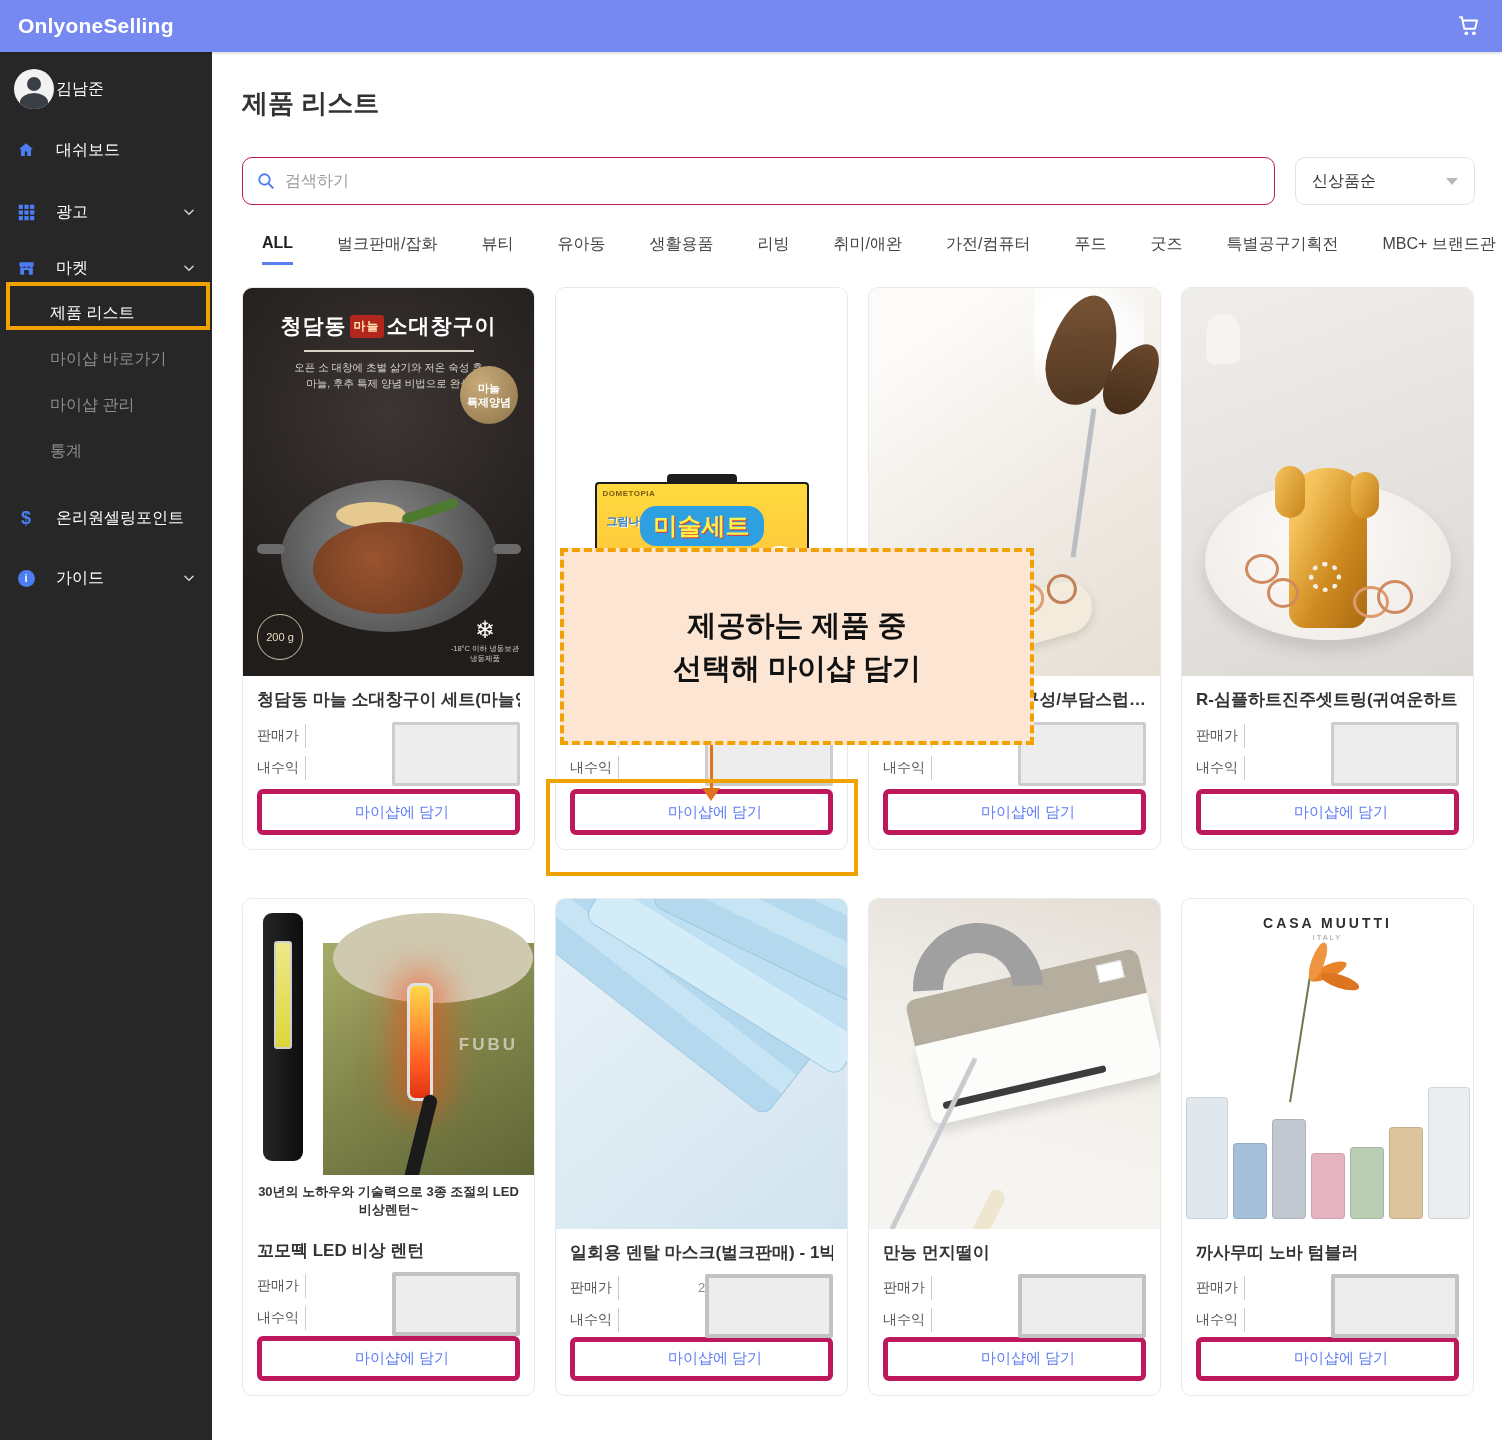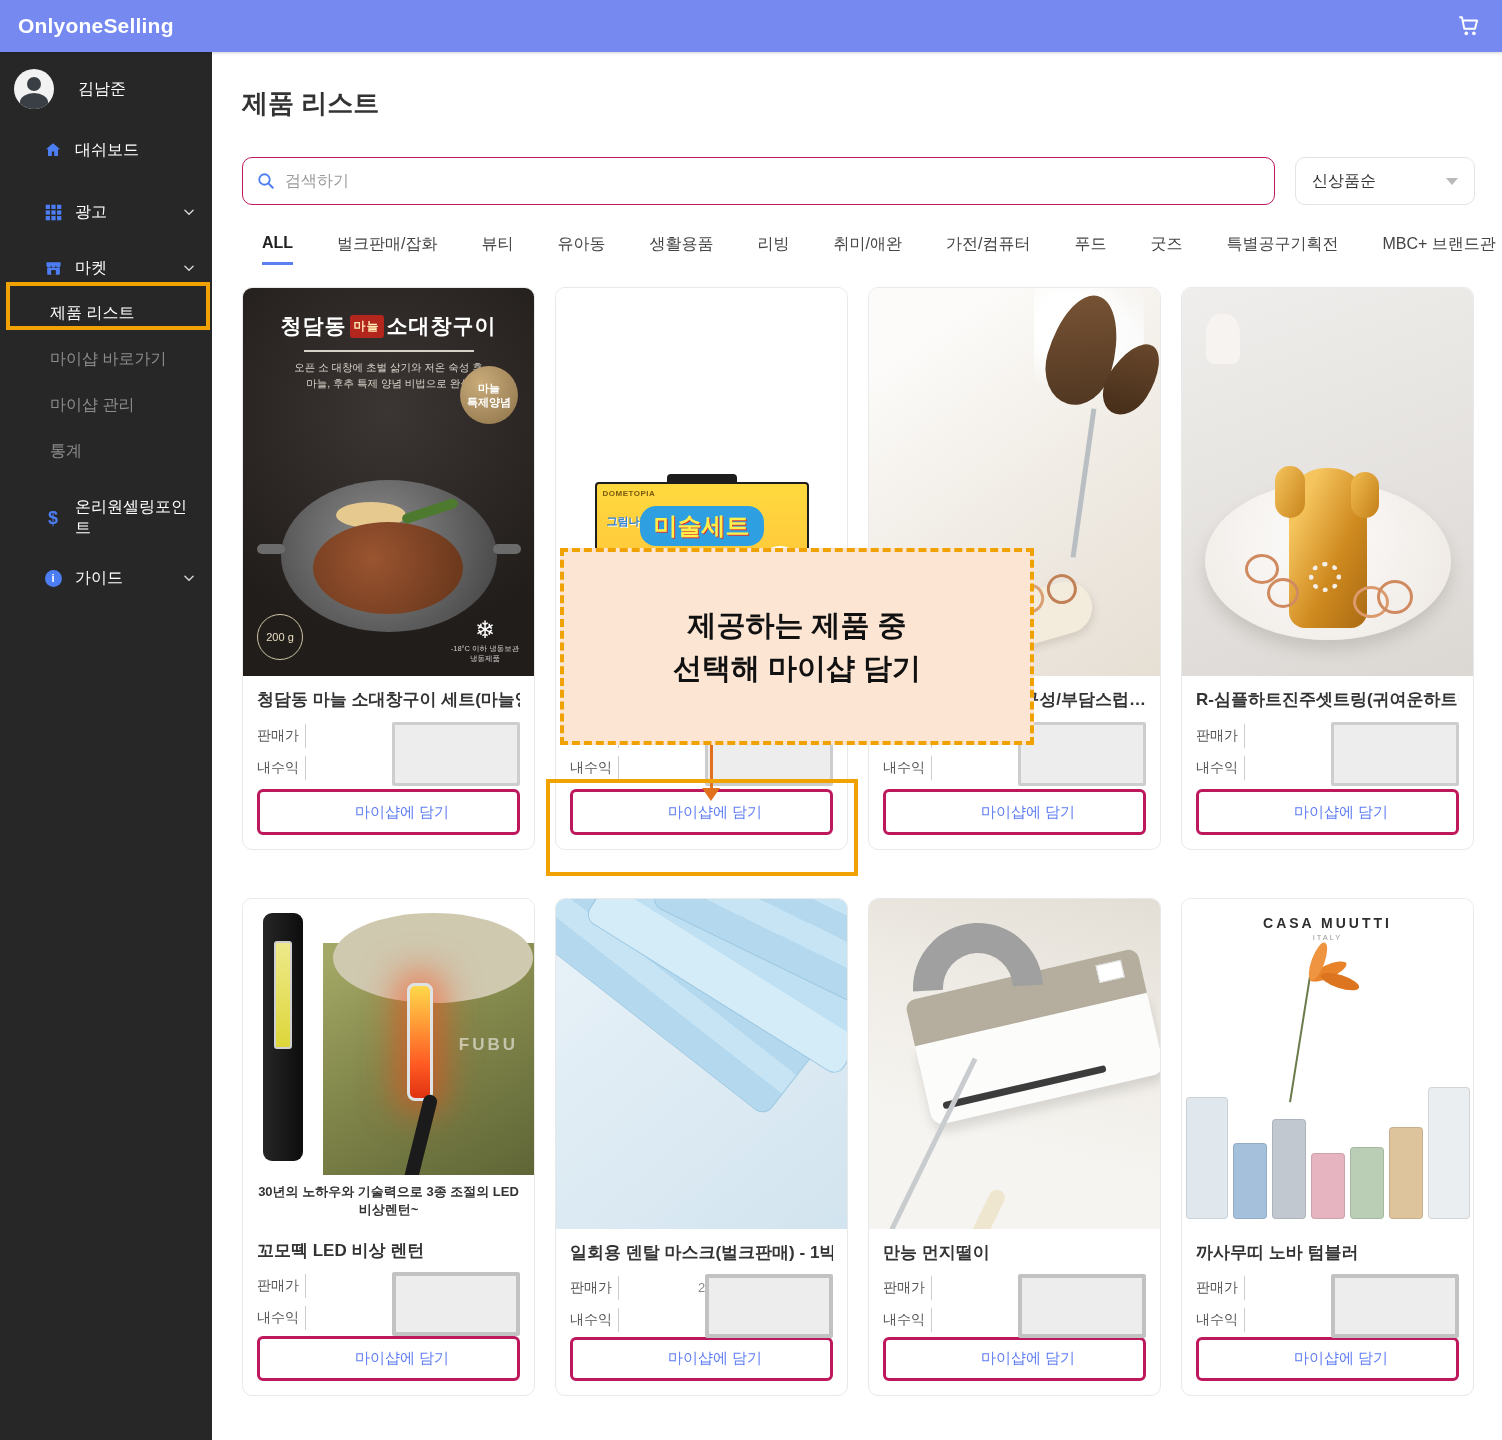--- a/index.html
+++ b/index.html
@@ -8,26 +8,26 @@
 
   
   .app-header { position:absolute; left:0; top:0; width:1502px; height:52px; background:#7589f1;
     display:flex; align-items:center; justify-content:space-between; padding:0 18px; z-index:5;
     box-shadow:0 1px 3px rgba(0,0,0,.18); }
   .logo { color:#fff; font-size:21px; font-weight:bold; letter-spacing:.2px; }
   .cart-btn { width:30px; height:30px; cursor:pointer; display:flex; align-items:center; justify-content:center; }
 
   
   .sidebar { position:absolute; left:0; top:52px; width:212px; height:1388px; background:#272727; z-index:4; }
-  .user-row { display:flex; align-items:center; gap:24px; padding:14px 14px 0 14px; height:60px; }
+  .user-row { display:flex; align-items:center; gap:2px; padding:14px 14px 0 14px; height:60px; }
   .avatar { width:40px; height:40px; border-radius:50%; background:#f2f2f2; position:relative; overflow:hidden; flex:0 0 40px; }
   .avatar .head { position:absolute; left:13px; top:8px; width:14px; height:14px; border-radius:50%; background:#3a3f46; }
   .avatar .shoulders { position:absolute; left:6px; top:24px; width:28px; height:18px; border-radius:50% 50% 0 0; background:#3a3f46; }
   .user-name { color:#fff; font-size:16px; }
-  .side-item { display:flex; align-items:center; gap:12px; height:40px; padding:0 16px; color:#fff; font-size:16px; cursor:pointer;margin-left:27px; }
+  .side-item { display:flex; align-items:center; gap:20px; height:40px; padding:0 16px; color:#fff; font-size:16px; cursor:pointer; }
   .side-item .grow { flex:1; }
   .mt18{margin-top:18px;} .mt22{margin-top:22px;} .mt16{margin-top:16px;} .mt24{margin-top:24px;} .mt20{margin-top:20px;}
   .side-icon { width:20px; height:20px; display:flex; align-items:center; justify-content:center; flex:0 0 20px; }
   .chev { width:14px; height:14px; }
   .submenu { margin-top:2px; }
   .sub-item { height:46px; display:flex; align-items:center; padding-left:50px; font-size:16px; color:#8c8c8c; cursor:pointer; }
   .sub-item.active { color:#ffffff; }
   .dollar { color:#4d7df2; font-weight:bold; font-size:18px; }
   .info-circle { width:17px; height:17px; border-radius:50%; background:#4d7df2; color:#fff; font-size:11px; font-weight:bold;
     display:flex; align-items:center; justify-content:center; font-style:normal; }
@@ -58,21 +58,21 @@
   .h388{height:388px;} .h330{height:330px;} .h276{height:276px;}
   .ptitle { font-size:17px; font-weight:bold; color:#333; margin:12px 14px 0 14px; height:26px; white-space:nowrap; overflow:hidden; }
   .ptitle.right { text-align:right; }
   .price-block { position:relative; margin:6px 14px 0 14px; height:68px; }
   .prow { display:flex; align-items:center; height:32px; }
   .plabel { font-size:14px; color:#555; width:48px; }
   .vline { width:1px; height:24px; background:#ccc; }
   .pfrag { position:absolute; left:128px; top:8px; font-size:13px; color:#888; }
   .redact { position:absolute; right:0; top:2px; width:128px; height:64px; background:#ededed; border:3px solid #cdcdcd; border-radius:2px; }
   .redact.thick { border-width:4px; border-color:#c2c2c2; }
-  .add-btn { margin:10px 14px 14px 14px; height:46px; border:3px solid #be185d; border-radius:6px; background:#fff;
+  .add-btn { margin:10px 14px 14px 14px; height:46px; border:5px solid #be185d; border-radius:6px; background:#fff;
     color:#5d7cf3; font-size:15px; display:flex; align-items:center; justify-content:center; cursor:pointer; margin-top:auto;padding-left:27px; }
   .caption-band { height:54px; display:flex; align-items:center; justify-content:center; font-size:13px; font-weight:bold; color:#333;
     padding:0 8px; text-align:center; }
 
   
   .overlay { position:absolute; inset:0; z-index:20; pointer-events:none; }
   .callout { position:absolute; left:560px; top:548px; width:474px; height:197px; background:#fce5d3;
     border:4px dashed #f0a202; display:flex; flex-direction:column; align-items:center; justify-content:center; }
   .callout div { font-size:29px; font-weight:800; color:#111; line-height:1.45; }
   .arrow-line { position:absolute; left:710px; top:745px; width:3px; height:44px; background:#e2711d; }

